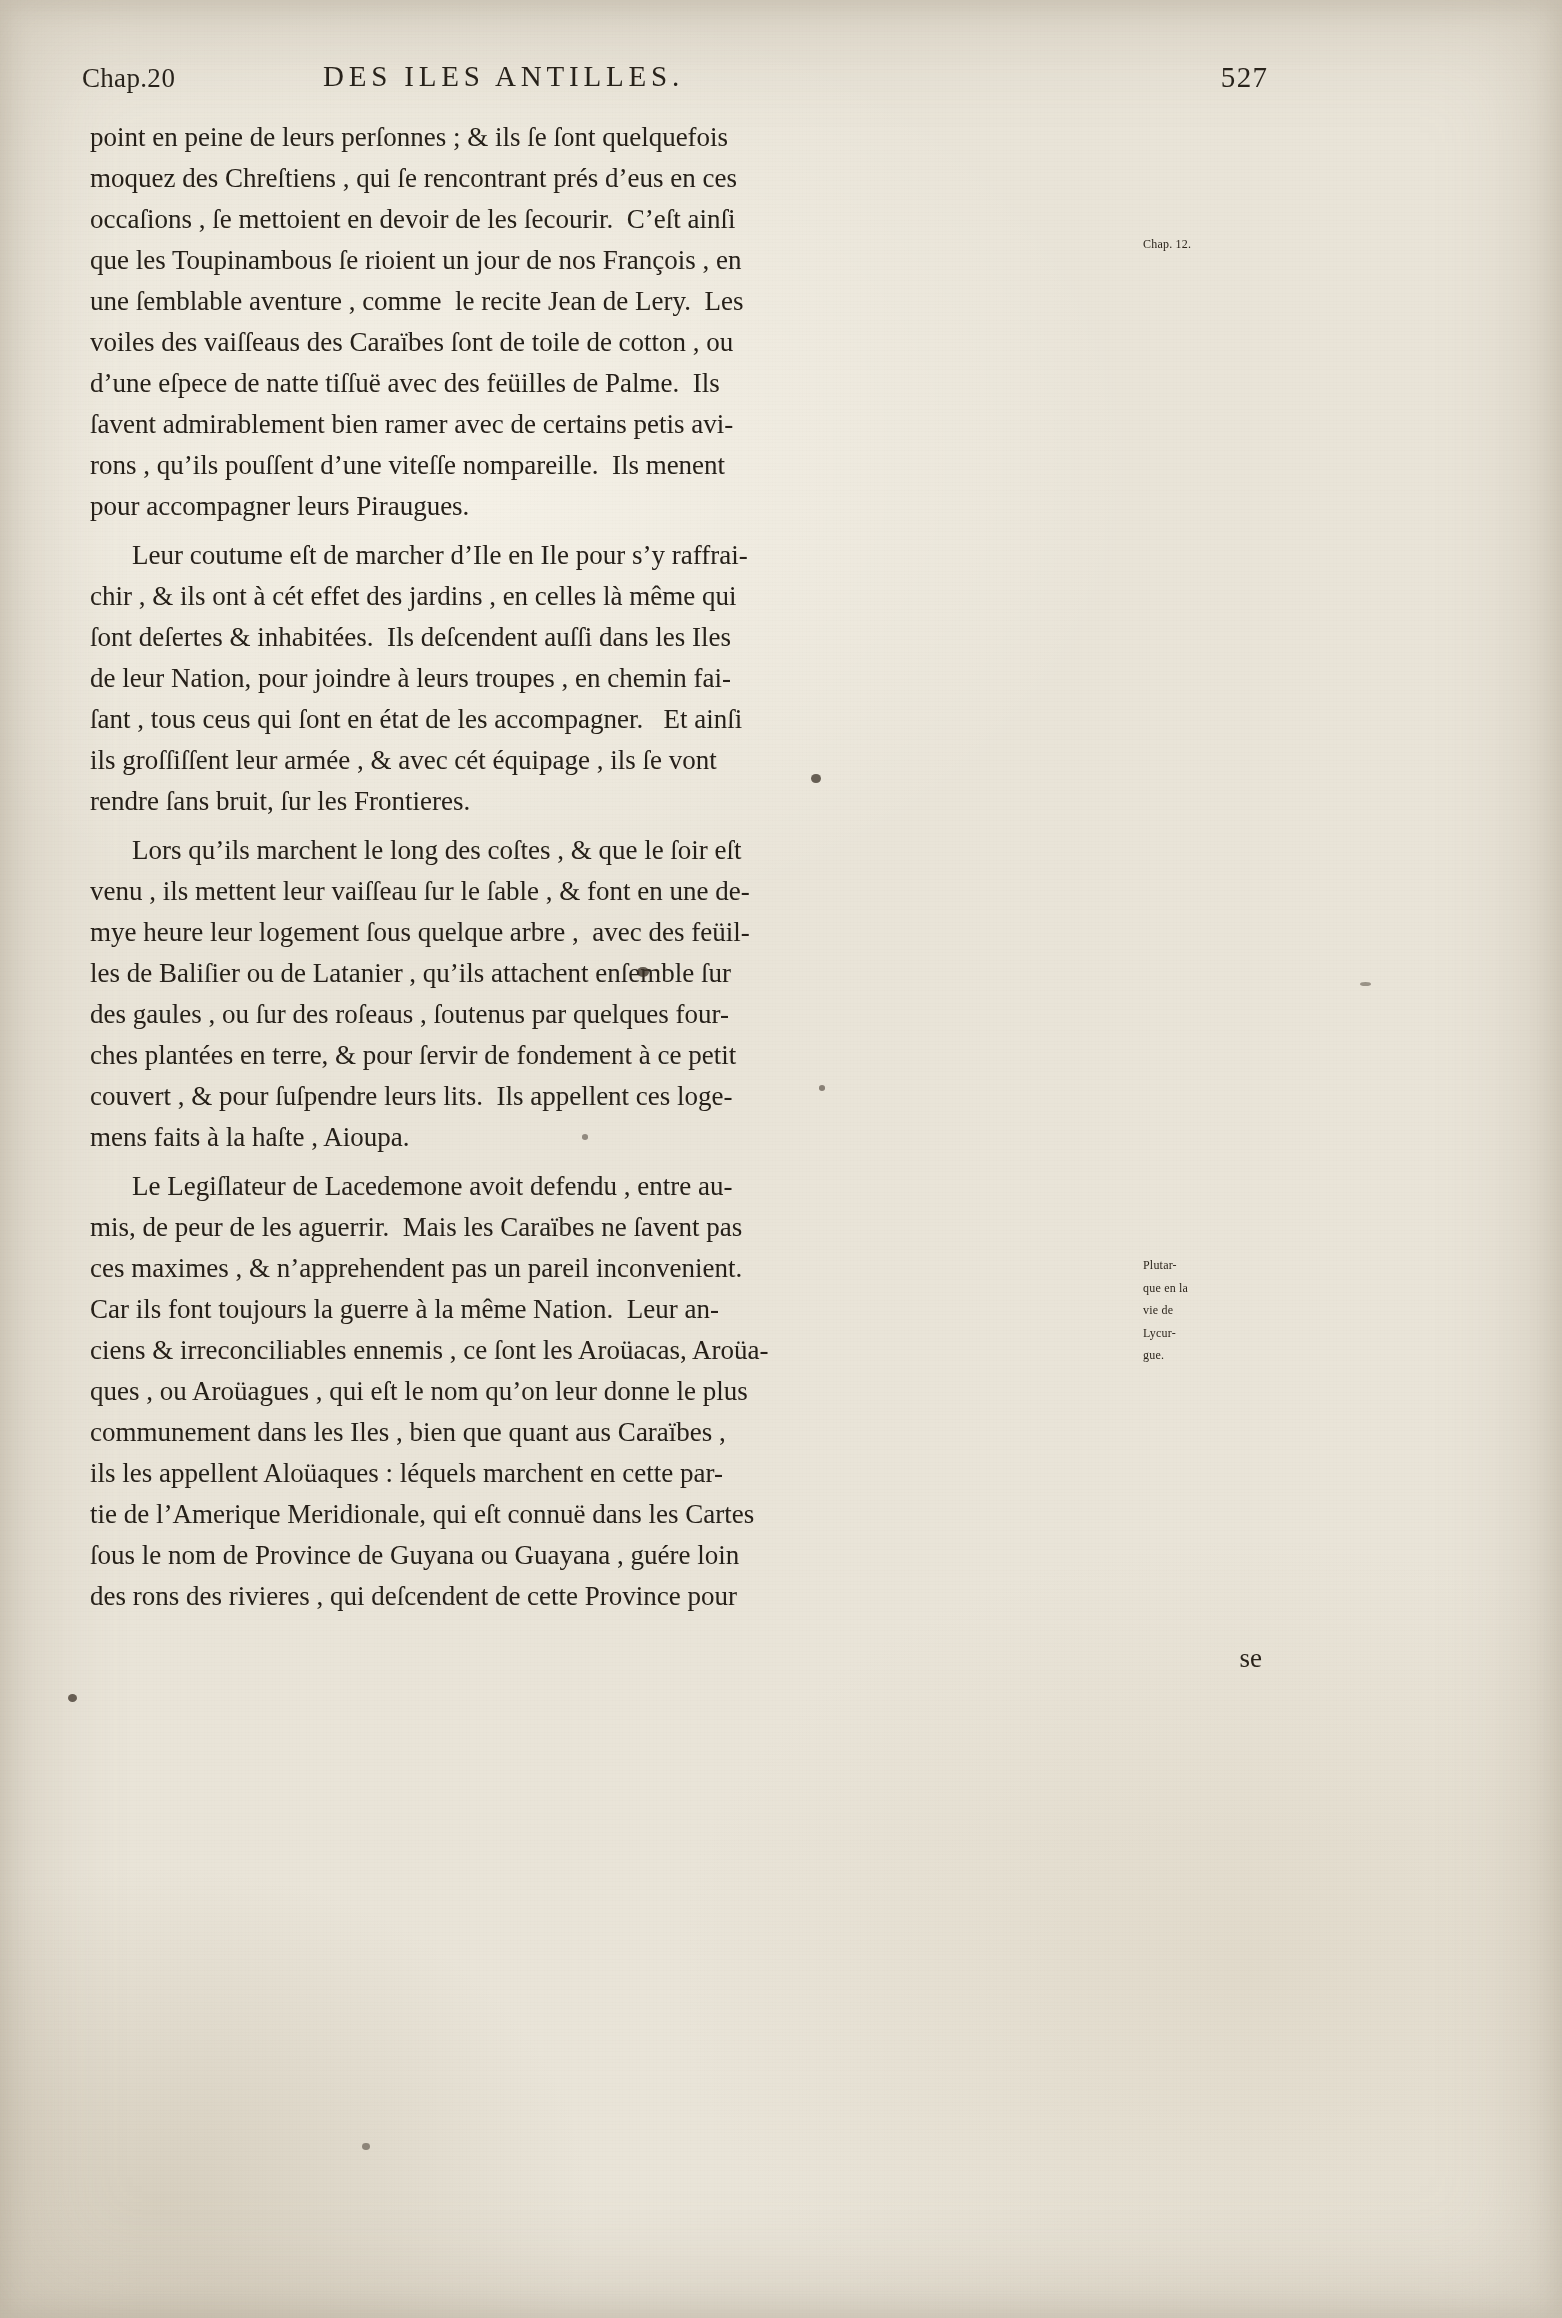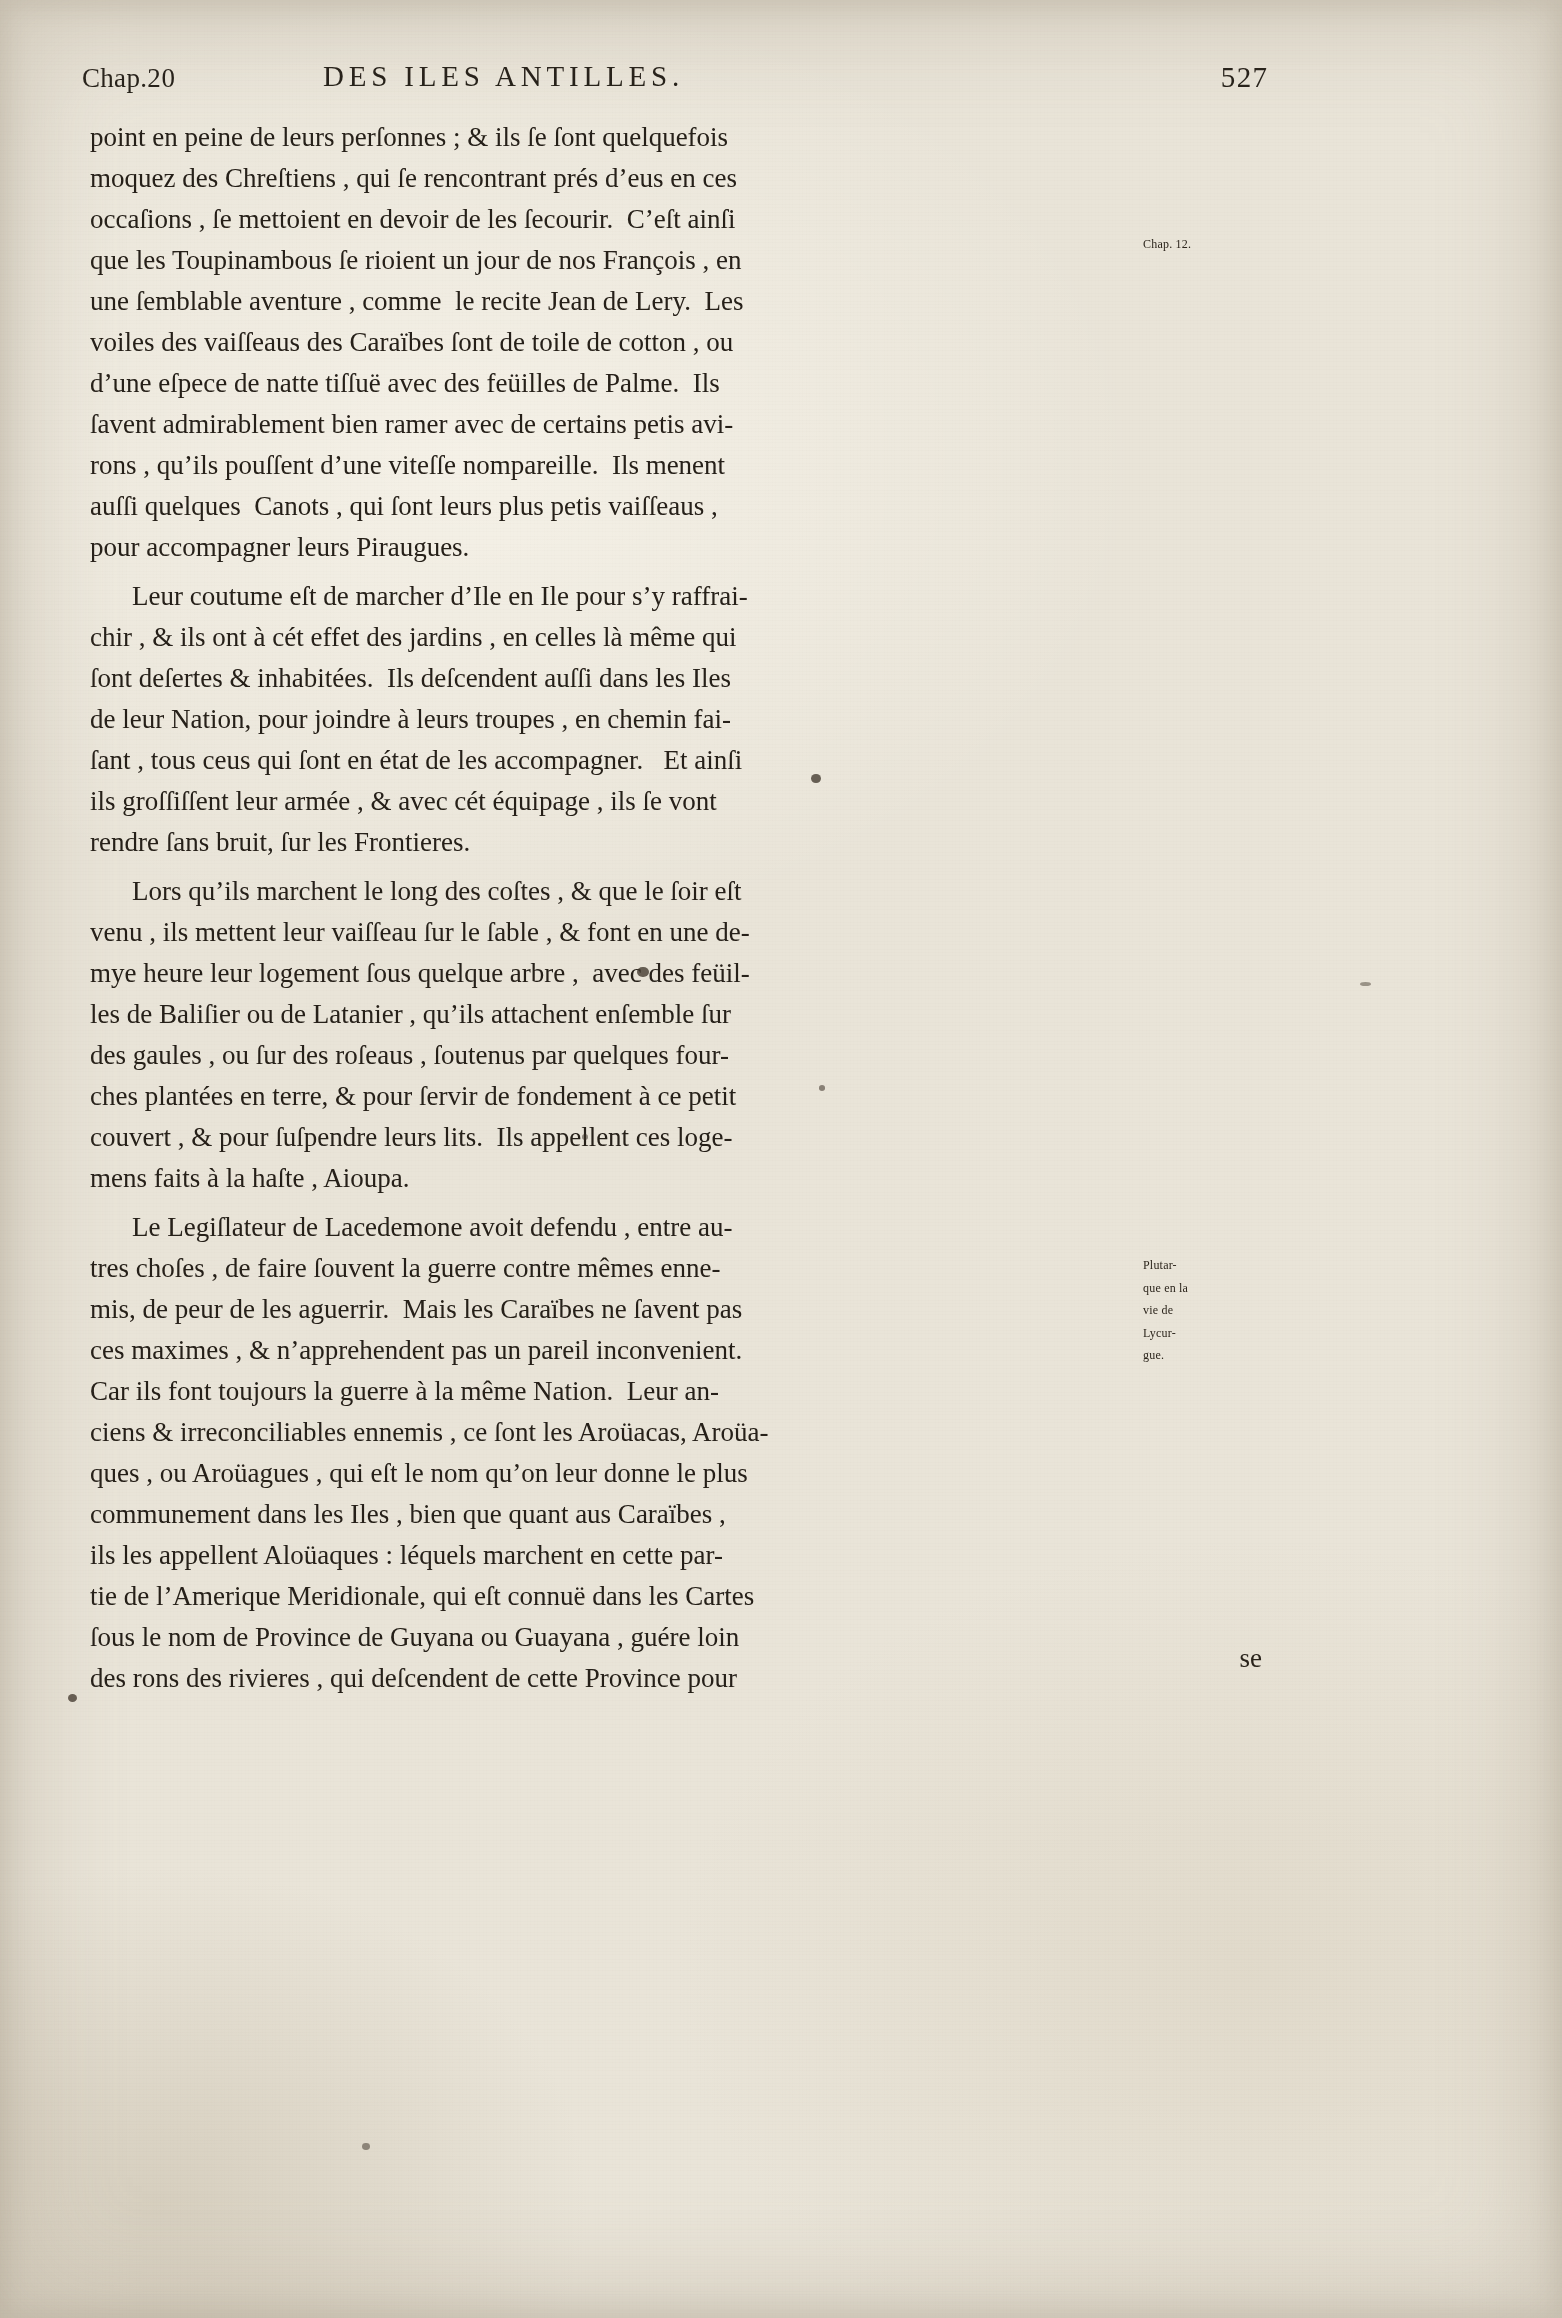--- a/index.html
+++ b/index.html
@@ -178,23 +178,20 @@
           </span>
         <span class="ln j">
             <span>d’une eſpece de natte tiſſuë avec des feüilles de Palme.  Ils</span>
           </span>
         <span class="ln j">
             <span>ſavent admirablement bien ramer avec de certains petis avi-</span>
           </span>
         <span class="ln j">
             <span>rons , qu’ils pouſſent d’une viteſſe nompareille.  Ils menent</span>
           </span>
-        <span class="ln j">
-            <span>auſſi quelques  Canots , qui ſont leurs plus petis vaiſſeaus ,</span>
-          </span>
         <span class="ln">pour accompagner leurs Piraugues.</span>
       </p>
 
       <p>
         <span class="ln j" style="text-indent:42px">
             <span>Leur coutume eſt de marcher d’Ile en Ile pour s’y raffrai-</span>
           </span>
         <span class="ln j">
             <span>chir , &amp; ils ont à cét effet des jardins , en celles là même qui</span>
           </span>
@@ -234,23 +231,20 @@
           </span>
         <span class="ln j">
             <span>couvert , &amp; pour ſuſpendre leurs lits.  Ils appellent ces loge-</span>
           </span>
         <span class="ln"><span>mens faits à la haſte , Aioupa.</span></span>
       </p>
 
       <p>
         <span class="ln j" style="text-indent:42px">
             <span>Le Legiſlateur de Lacedemone avoit defendu , entre au-</span>
-          </span>
-        <span class="ln j">
-            <span>tres choſes , de faire ſouvent la guerre contre mêmes enne-</span>
           </span>
         <span class="ln j">
             <span>mis, de peur de les aguerrir.  Mais les Caraïbes ne ſavent pas</span>
           </span>
         <span class="ln j">
             <span>ces maximes , &amp; n’apprehendent pas un pareil inconvenient.</span>
           </span>
         <span class="ln j">
             <span>Car ils font toujours la guerre à la même Nation.  Leur an-</span>
           </span>

